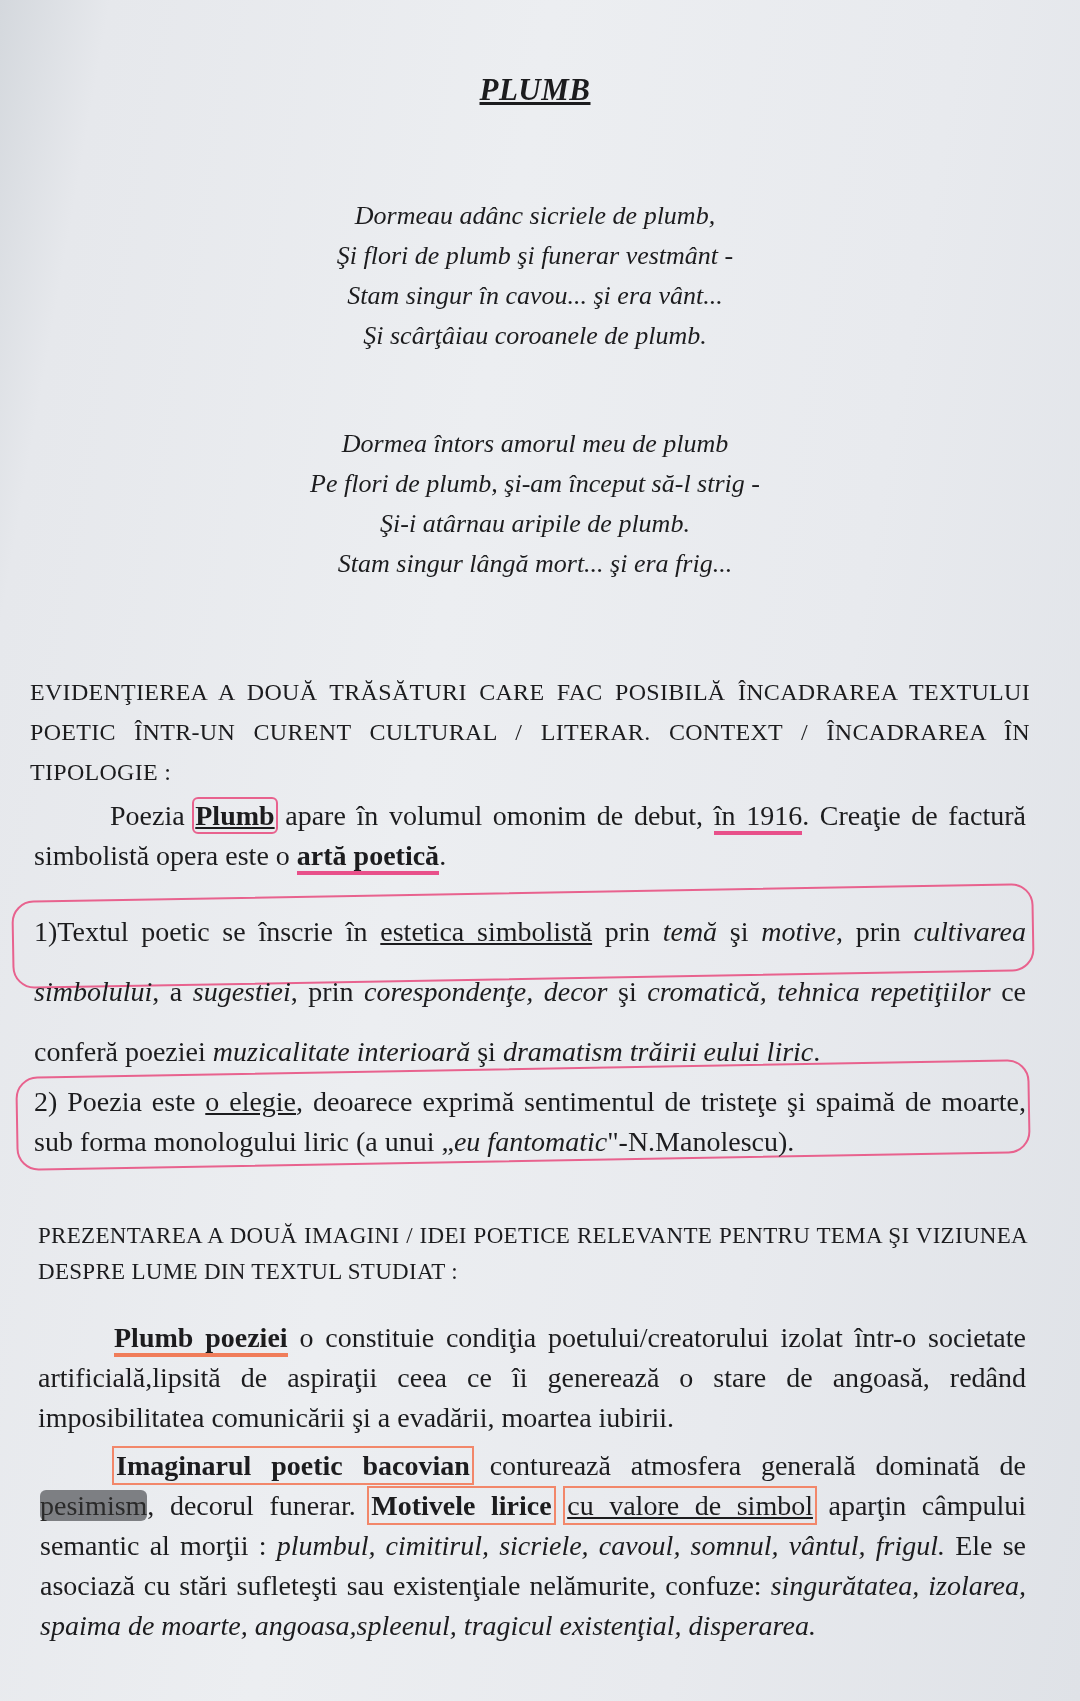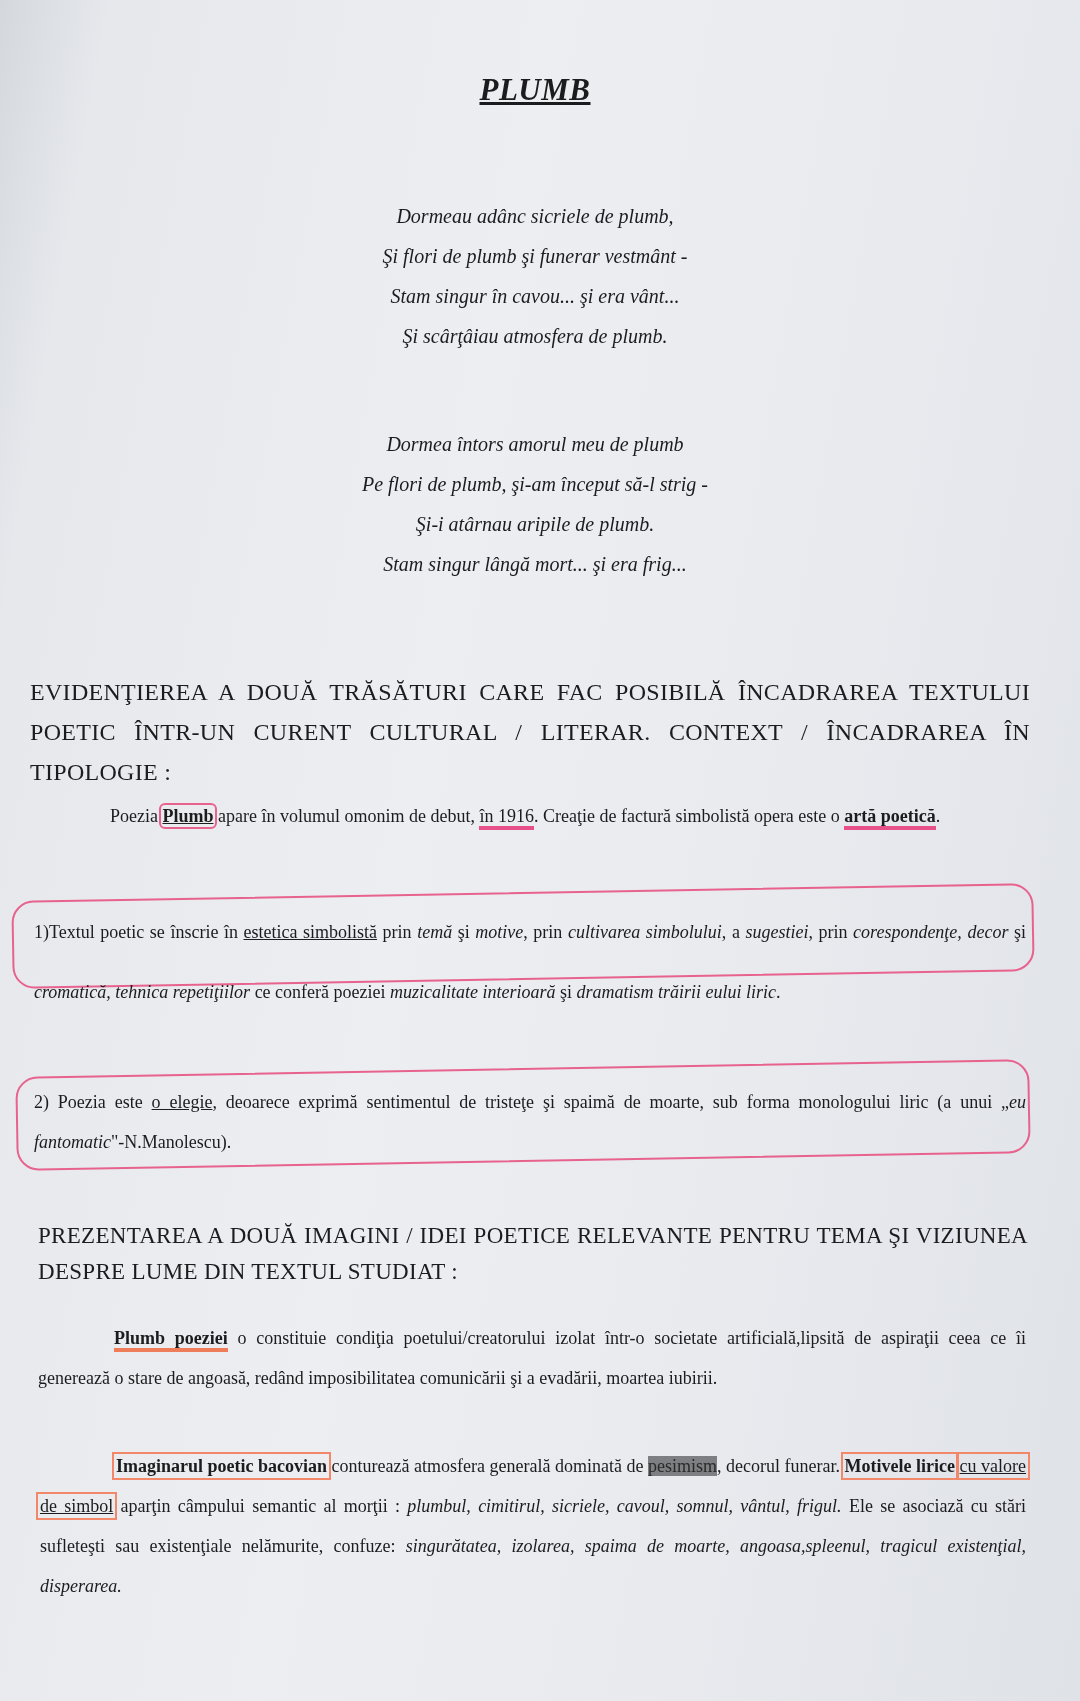--- a/index.html
+++ b/index.html
@@ -9,67 +9,67 @@
     font-family: "Liberation Serif", serif;
     color: #1c1c1e;
     position: relative;
   }
   .page { position: absolute; left: 0; top: 0; width: 1080px; height: 1701px; padding-left: 32px; }
   .title {
     position: absolute; top: 72px; left: 0; width: 1070px; text-align: center;
     font-size: 31px; font-weight: bold; font-style: italic; text-decoration: underline;
     letter-spacing: 0.5px;
   }
-  .stanza { position: absolute; left: 0; width: 1070px; text-align: center; font-style: italic; font-size: 20px; }
+  .stanza { position: absolute; left: 0; width: 1070px; text-align: center; font-style: italic; font-size: 26px; }
   .stanza .line { height: 40px; line-height: 40px; }
   .s1 { top: 196px; }
   .s2 { top: 424px; }
 
   .heading {
     position: absolute; left: 30px; width: 1000px; font-size: 24px; line-height: 40px;
     text-align: justify; text-transform: none; letter-spacing: 0.3px;
   }
   .h1 { top: 672px; }
   .h2 { top: 1218px; left: 38px; width: 990px; font-size: 23px; line-height: 36px; }
 
-  .para { position: absolute; left: 34px; width: 992px; font-size: 18px; line-height: 40px; text-align: justify; }
+  .para { position: absolute; left: 34px; width: 992px; font-size: 28px; line-height: 40px; text-align: justify; }
   .indent { text-indent: 76px; }
   .p-intro { top: 796px; }
   .p-one { top: 902px; line-height: 60px; font-family: Liberation Serif, serif; }
   .p-two { top: 1082px; }
   .p-tema { top: 1318px; left: 38px; width: 988px; line-height: 40px; }
   .p-imag { top: 1446px; left: 40px; width: 986px; line-height: 40px; }
 
   .bold { font-weight: bold; }
   .it { font-style: italic; }
   .ul { text-decoration: underline; }
   .pink-box { outline: 2px solid #e8628e; outline-offset: 1px; border-radius: 3px; }
   .pink-ul { border-bottom: 4px solid #e8508a; }
   .orange-ul { border-bottom: 4px solid #f07d5a; }
   .orange-box { outline: 2px solid #f2876a; outline-offset: 2px; margin-top: 33px; }
-  .smudge { background: #7d7f83; color: #2a2a2a; border-radius: 0; }
+  .smudge { background: #7d7f83; color: #2a2a2a; border-radius: 6px; }
 
   .loop {
     position: absolute; border: 2.5px solid #e8628e; border-radius: 22px; pointer-events: none;
   }
   .loop1 { left: 12px; top: 892px; width: 1018px; height: 84px; transform: rotate(-1deg); }
   .loop2 { left: 16px; top: 1068px; width: 1010px; height: 90px; transform: rotate(-1deg); }
 </style>
 </head>
 <body>
 
 <div class="page">
 
   <div class="title">PLUMB</div>
 
   <div class="stanza s1">
     <div class="line">Dormeau adânc sicriele de plumb,</div>
     <div class="line">Şi flori de plumb şi funerar vestmânt -</div>
     <div class="line">Stam singur în cavou... şi era vânt...</div>
-    <div class="line">Şi scârţâiau atmosfera de plumb.</div>
+    <div class="line">Şi scârţâiau coroanele de plumb.</div>
   </div>
 
   <div class="stanza s2">
     <div class="line">Dormea întors amorul meu de plumb</div>
     <div class="line">Pe flori de plumb, şi-am început să-l strig -</div>
     <div class="line">Şi-i atârnau aripile de plumb.</div>
     <div class="line">Stam singur lângă mort... şi era frig...</div>
   </div>
 
   <div class="heading h1">EVIDENŢIEREA A DOUĂ TRĂSĂTURI CARE FAC POSIBILĂ ÎNCADRAREA TEXTULUI POETIC ÎNTR-UN CURENT CULTURAL / LITERAR. CONTEXT / ÎNCADRAREA ÎN TIPOLOGIE :</div>

